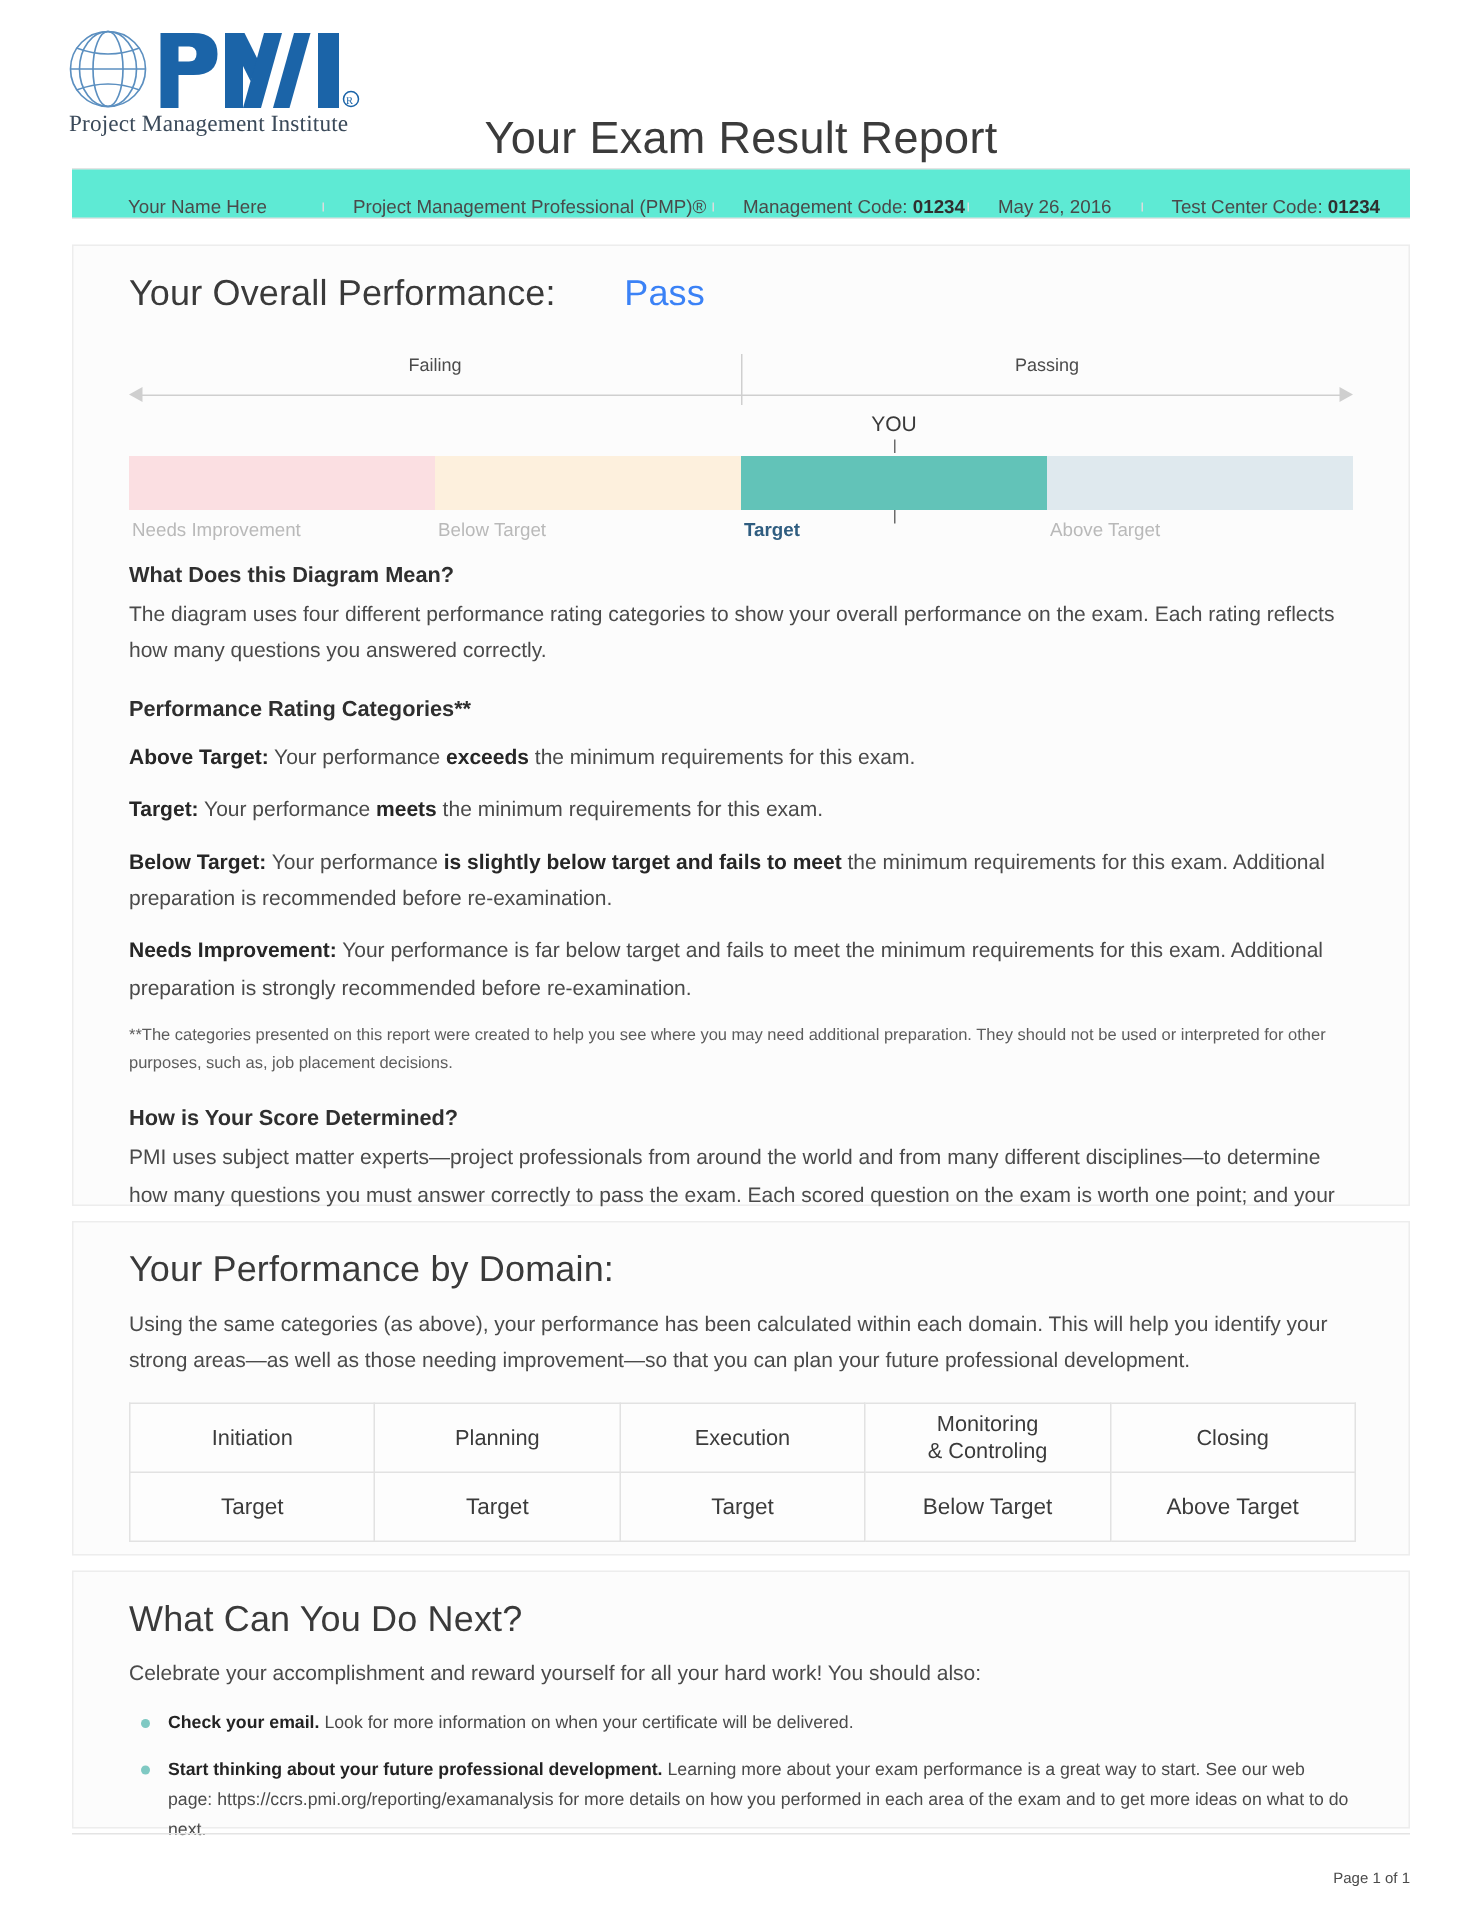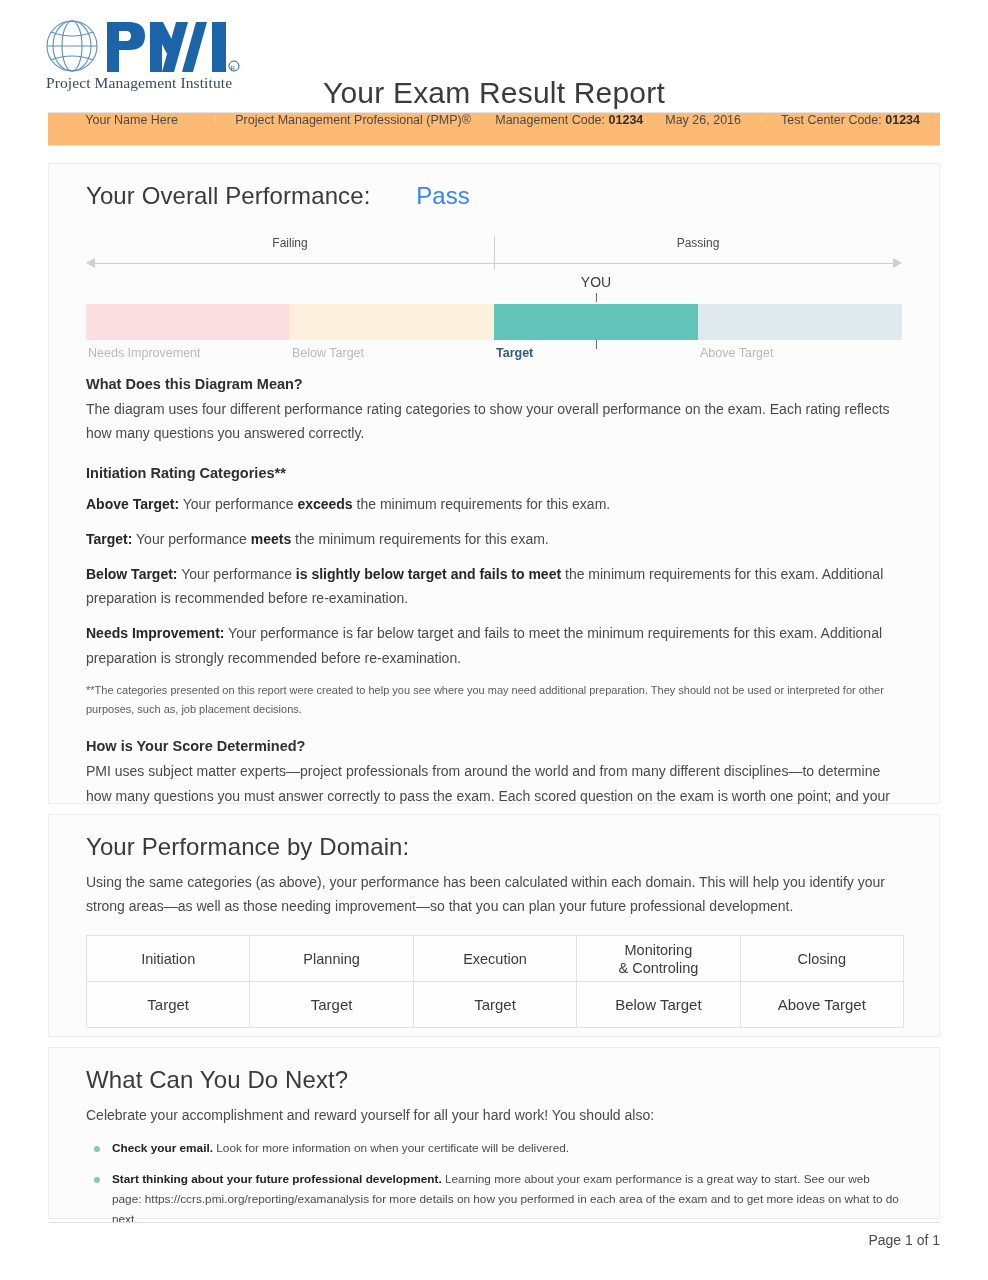--- a/index.html
+++ b/index.html
@@ -52,25 +52,25 @@
     margin-top: 20px;
   }
 
   
   .info-bar {
     position: absolute;
     left: 48px;
     top: 112px;
     width: 892px;
     height: 34px;
-    background: #fdba74;
+    background: #5eead4;
     border-top: 1px solid #e4e4e4;
     border-bottom: 1px solid #e4e4e4;
     display: flex;
-    align-items: flex-start;
+    align-items: flex-end;
   }
   .info-cell {
     position: relative;
     font-size: 12.5px;
     color: #4a4a4a;
     padding: 0 20px;
     white-space: nowrap;
     text-align: center;
   }
   .info-cell + .info-cell::before {
@@ -280,22 +280,22 @@
   .url { color: #4a4a4a; }
 
   
   .footer {
     position: absolute;
     left: 48px;
     right: 48px;
     top: 1222px;
     border-top: 1px solid #e4e4e4;
     text-align: right;
-    padding-top: 9px;
-    font-size: 14px;
+    padding-top: 24px;
+    font-size: 10px;
     color: #4a4a4a;
   }
 </style>
 </head>
 <body>
 
 <div class="page">
 
   <div class="doc-header">
     <div class="logo-wrap">
@@ -381,21 +381,21 @@
             <div class="band-label">Above Target</div>
           </div>
       </div>
 
       <div class="blk">
         <h2 class="sub-title">What Does this Diagram Mean?</h2>
         <p class="body-txt">The diagram uses four different performance rating categories to show your overall performance on the exam. Each rating reflects how many questions you answered correctly.</p>
       </div>
 
       <div class="blk">
-        <h2 class="sub-title">Initiation Rating Categories**</h2>
+        <h2 class="sub-title">Performance Rating Categories**</h2>
         <div id="rating-items">
             <p class="body-txt blk tight"><b>Above Target:</b> Your performance <b>exceeds</b> the minimum requirements for this exam.</p>
             <p class="body-txt blk tight"><b>Target:</b> Your performance <b>meets</b> the minimum requirements for this exam.</p>
             <p class="body-txt blk tight"><b>Below Target:</b> Your performance <b>is slightly below target and fails to meet</b> the minimum requirements for this exam. Additional preparation is recommended before re-examination.</p>
             <p class="body-txt blk tight"><b>Needs Improvement:</b> Your performance is far below target and fails to meet the minimum requirements for this exam. Additional preparation is strongly recommended before re-examination.</p>
           </div>
         <p class="body-txt small blk tight">**The categories presented on this report were created to help you see where you may need additional preparation. They should not be used or interpreted for other purposes, such as, job placement decisions.</p>
       </div>
 
       <div class="blk">

